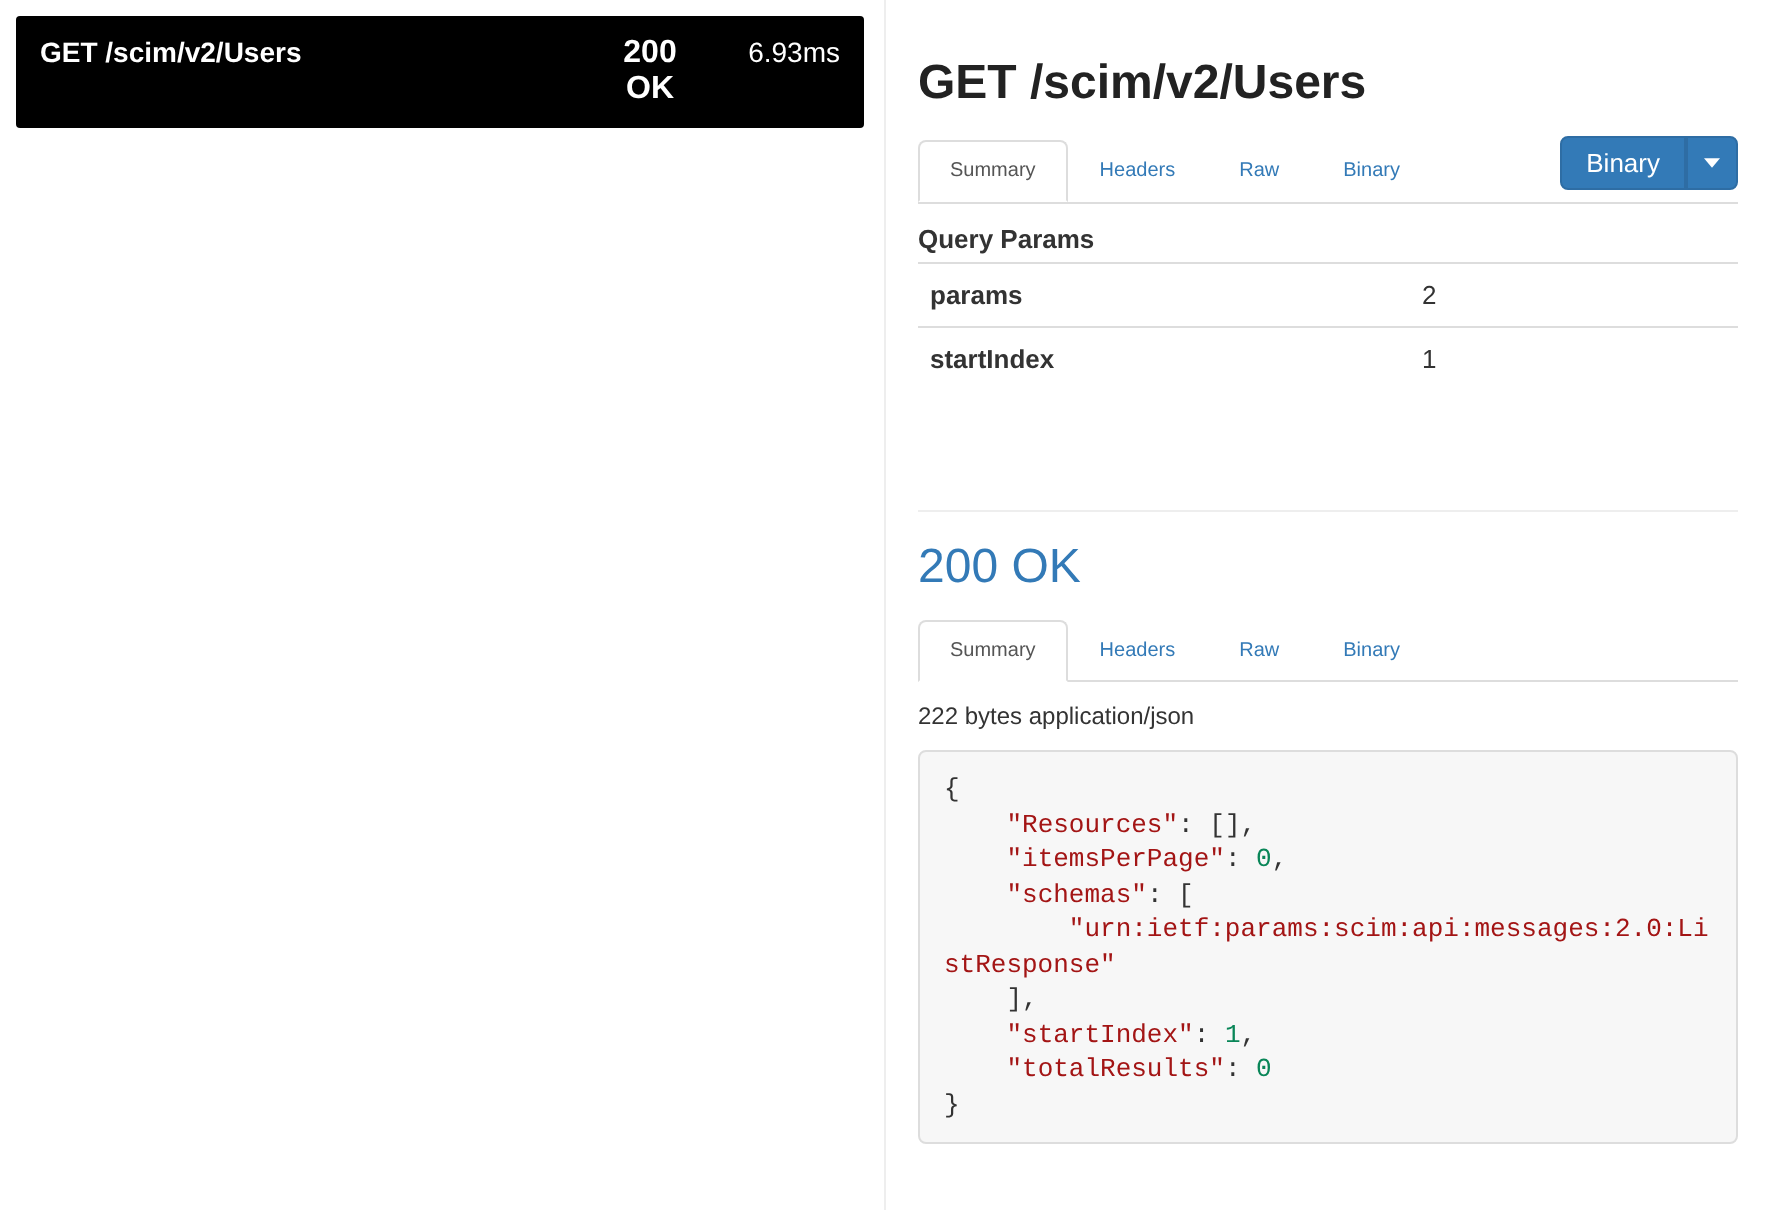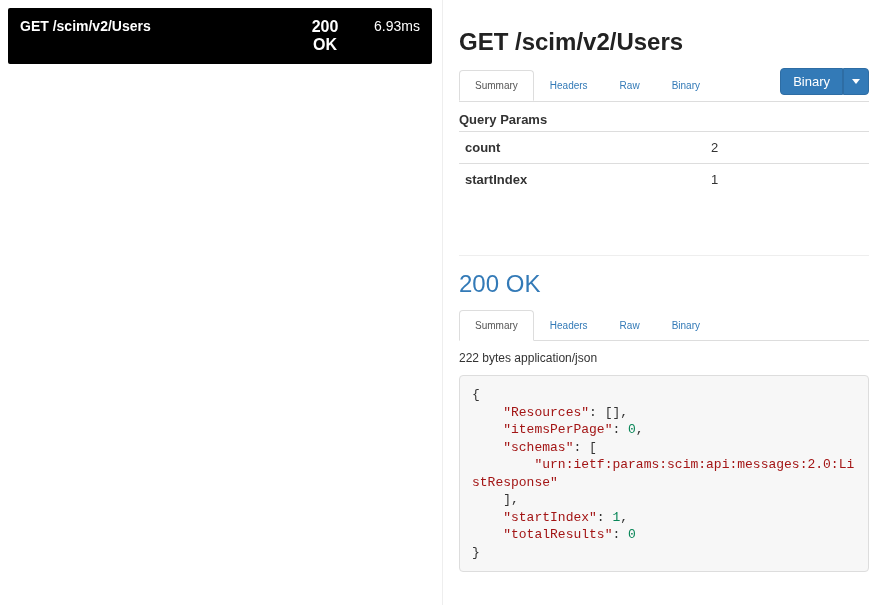--- a/index.html
+++ b/index.html
@@ -187,21 +187,21 @@
               <path d="M0 0 L5 6 L10 0 Z" fill="#fff"></path>
             </svg>
         </button>
       </div>
     </div>
 
     <div class="section-label">Query Params</div>
     <table class="param-table">
       <tbody>
           <tr>
-        <td class="param-key">count</td>
+        <td class="param-key">params</td>
         <td>2</td>
       </tr>
       <tr>
         <td class="param-key">startIndex</td>
         <td>1</td>
       </tr>
     </tbody>
       </table>
 
     <hr class="hr">

